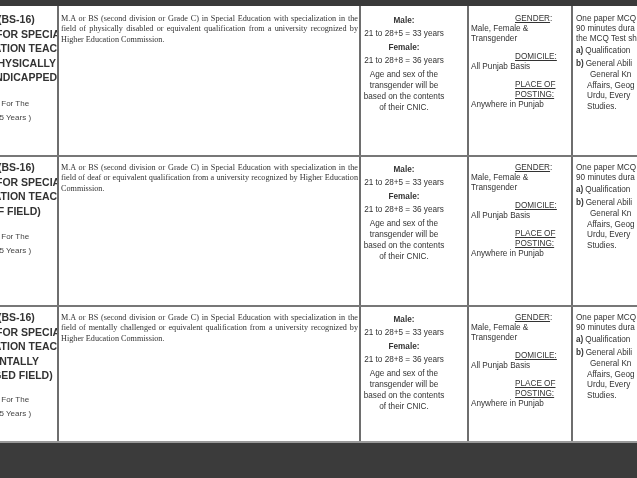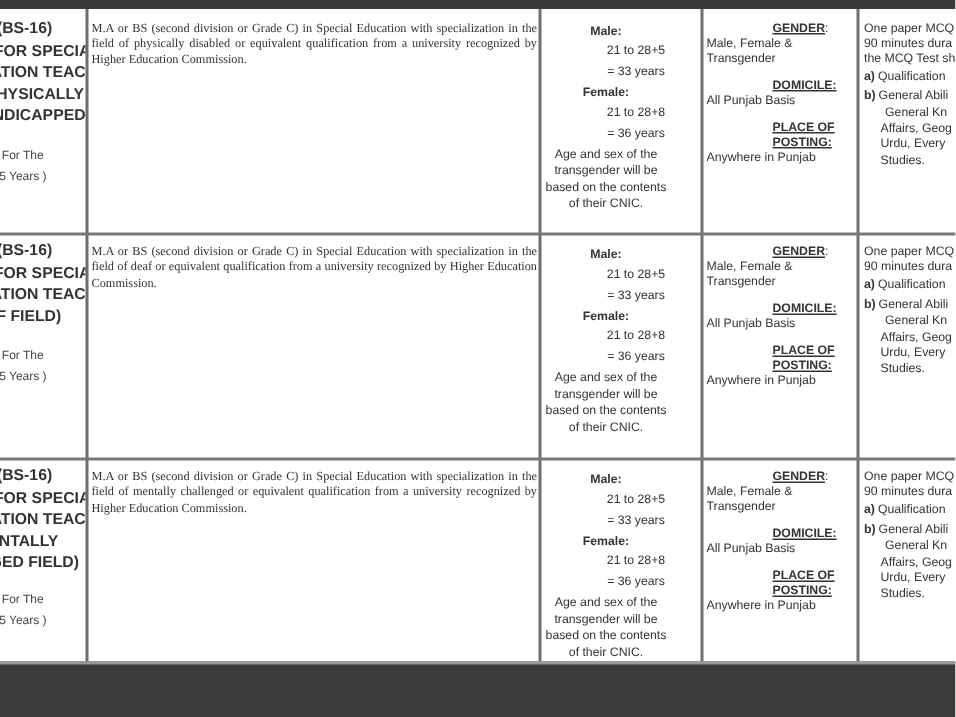--- a/index.html
+++ b/index.html
@@ -14,24 +14,24 @@
   .c1{left:0;width:57px;}
   .c2{left:61px;width:297px;}
   .c3{left:362px;width:84px;text-align:center;}
   .c4{left:471px;width:100px;}
   .c5{left:576px;width:70px;}
   .post{font-weight:bold;font-size:10.5px;line-height:14.5px;color:#333;white-space:nowrap;margin-left:-8px;}
   .small{font-size:8px;line-height:14px;color:#444;white-space:nowrap;margin-left:-8px;}
   .qual{font-size:8.2px;line-height:10.3px;text-align:justify;color:#333;padding-top:5px;font-family:Liberation Serif, serif;}
   .age{font-size:8.2px;color:#333;padding-top:5px;}
   .age .lbl{font-weight:bold;line-height:13px;}
-  .age .val{line-height:14px;padding-left:40px;}
+  .age .val{line-height:14px;}
   .age .note{line-height:11px;margin-top:1px;}
   .oth{font-size:8.2px;color:#333;padding-top:5px;line-height:10px;}
-  .oth .h{font-weight:bold;text-decoration:underline;padding-left:44px;}
+  .oth .h{font-weight:normal;text-decoration:underline;padding-left:44px;}
   .oth .gap{height:8px;}
   .test{font-size:8.2px;color:#333;padding-top:5px;line-height:10px;white-space:nowrap;}
   .test .li{line-height:13px;}
   .test .li b{margin-right:2px;}
   .test .sub{padding-left:11px;line-height:10.5px;}
 </style>
 </head>
 <body>
 
 <div class="topbar"></div>

